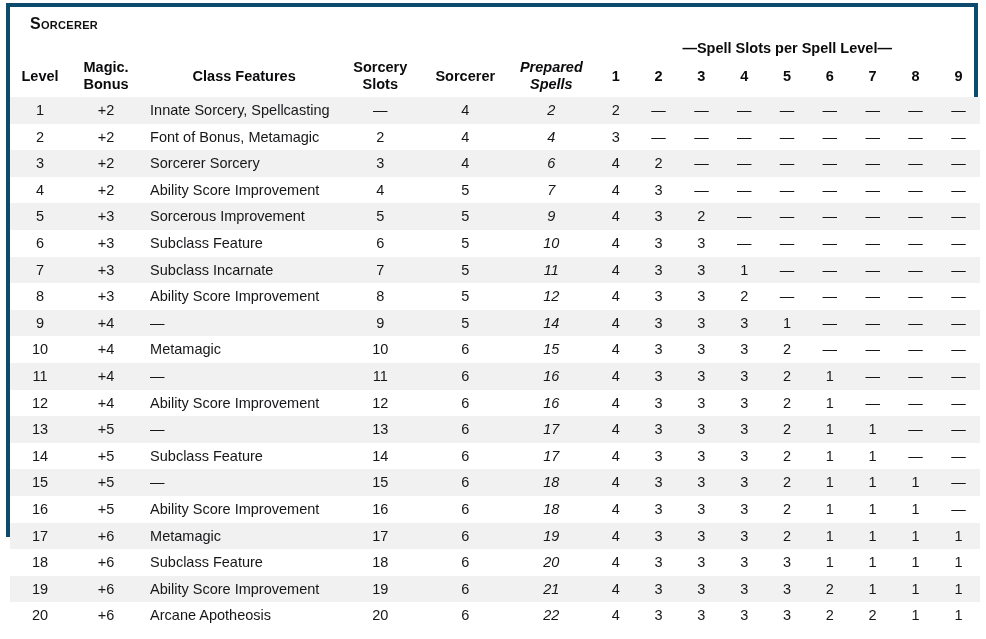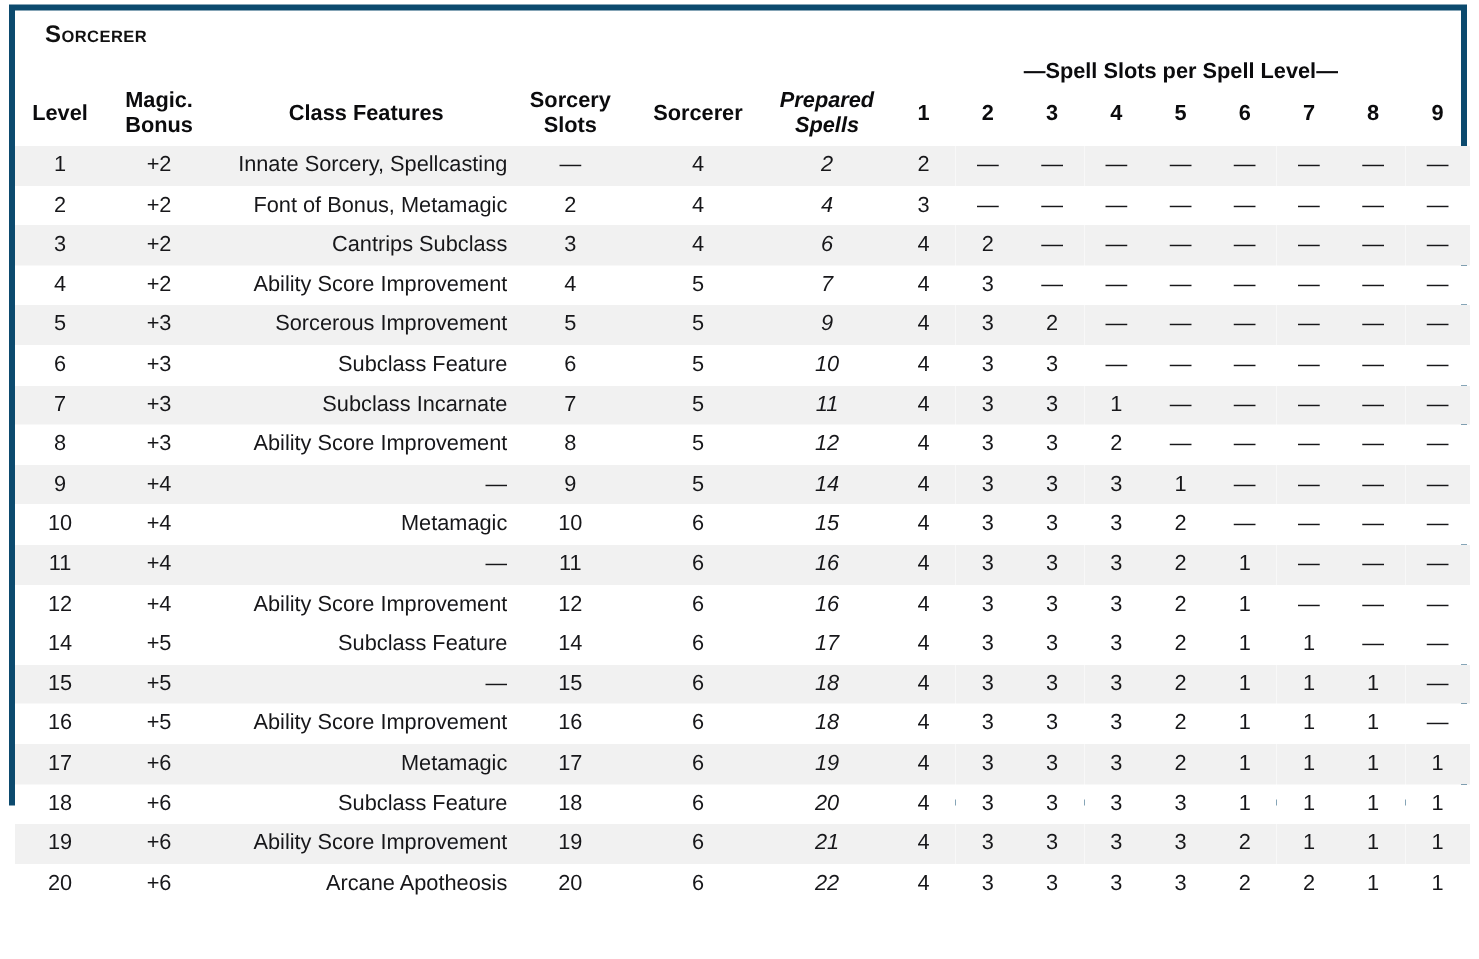--- a/index.html
+++ b/index.html
@@ -90,21 +90,21 @@
     text-align: center;
     font-weight: bold;
     vertical-align: bottom;
     padding-bottom: 1px;
   }
   th.blank { }
 
   
   .c-level   { width: 60px;  text-align: center; }
   .c-prof    { width: 72px;  text-align: center; }
-  .c-feat    { width: 196px; text-align: right; padding-left: 8px !important; }
+  .c-feat    { width: 196px; text-align: left; padding-left: 8px !important; }
   .c-sp      { width: 84px;  text-align: center; }
   .c-cant    { width: 86px;  text-align: center; }
   .c-prep    { width: 86px;  text-align: center; font-style: italic; }
   .c-slot    { width: 42.8px; text-align: center; }
 
   thead th.c-feat { text-align: center; padding-left: 8px; }
 
   
   tbody tr.shaded td { background: #f1f1f1; }
   tbody tr.plain  td { background: #ffffff; }
@@ -216,21 +216,21 @@
           <td class="c-slot">—</td>
           <td class="c-slot">—</td>
           <td class="c-slot">—</td>
           <td class="c-slot">—</td>
           <td class="c-slot">—</td>
           <td class="c-slot c-slot9">—</td>
         </tr>
         <tr class="shaded">
           <td class="c-level">3</td>
           <td class="c-prof">+2</td>
-          <td class="c-feat">Cantrips Subclass</td>
+          <td class="c-feat">Sorcerer Sorcery</td>
           <td class="c-sp">3</td>
           <td class="c-cant">4</td>
           <td class="c-prep">6</td>
           <td class="c-slot">4</td>
           <td class="c-slot">2</td>
           <td class="c-slot">—</td>
           <td class="c-slot">—</td>
           <td class="c-slot">—</td>
           <td class="c-slot">—</td>
           <td class="c-slot">—</td>
@@ -383,20 +383,37 @@
           <td class="c-slot">4</td>
           <td class="c-slot">3</td>
           <td class="c-slot">3</td>
           <td class="c-slot">3</td>
           <td class="c-slot">2</td>
           <td class="c-slot">1</td>
           <td class="c-slot">—</td>
           <td class="c-slot">—</td>
           <td class="c-slot c-slot9">—</td>
         </tr>
+        <tr class="shaded">
+          <td class="c-level">13</td>
+          <td class="c-prof">+5</td>
+          <td class="c-feat">—</td>
+          <td class="c-sp">13</td>
+          <td class="c-cant">6</td>
+          <td class="c-prep">17</td>
+          <td class="c-slot">4</td>
+          <td class="c-slot">3</td>
+          <td class="c-slot">3</td>
+          <td class="c-slot">3</td>
+          <td class="c-slot">2</td>
+          <td class="c-slot">1</td>
+          <td class="c-slot">1</td>
+          <td class="c-slot">—</td>
+          <td class="c-slot c-slot9">—</td>
+        </tr>
         <tr class="plain">
           <td class="c-level">14</td>
           <td class="c-prof">+5</td>
           <td class="c-feat">Subclass Feature</td>
           <td class="c-sp">14</td>
           <td class="c-cant">6</td>
           <td class="c-prep">17</td>
           <td class="c-slot">4</td>
           <td class="c-slot">3</td>
           <td class="c-slot">3</td>

